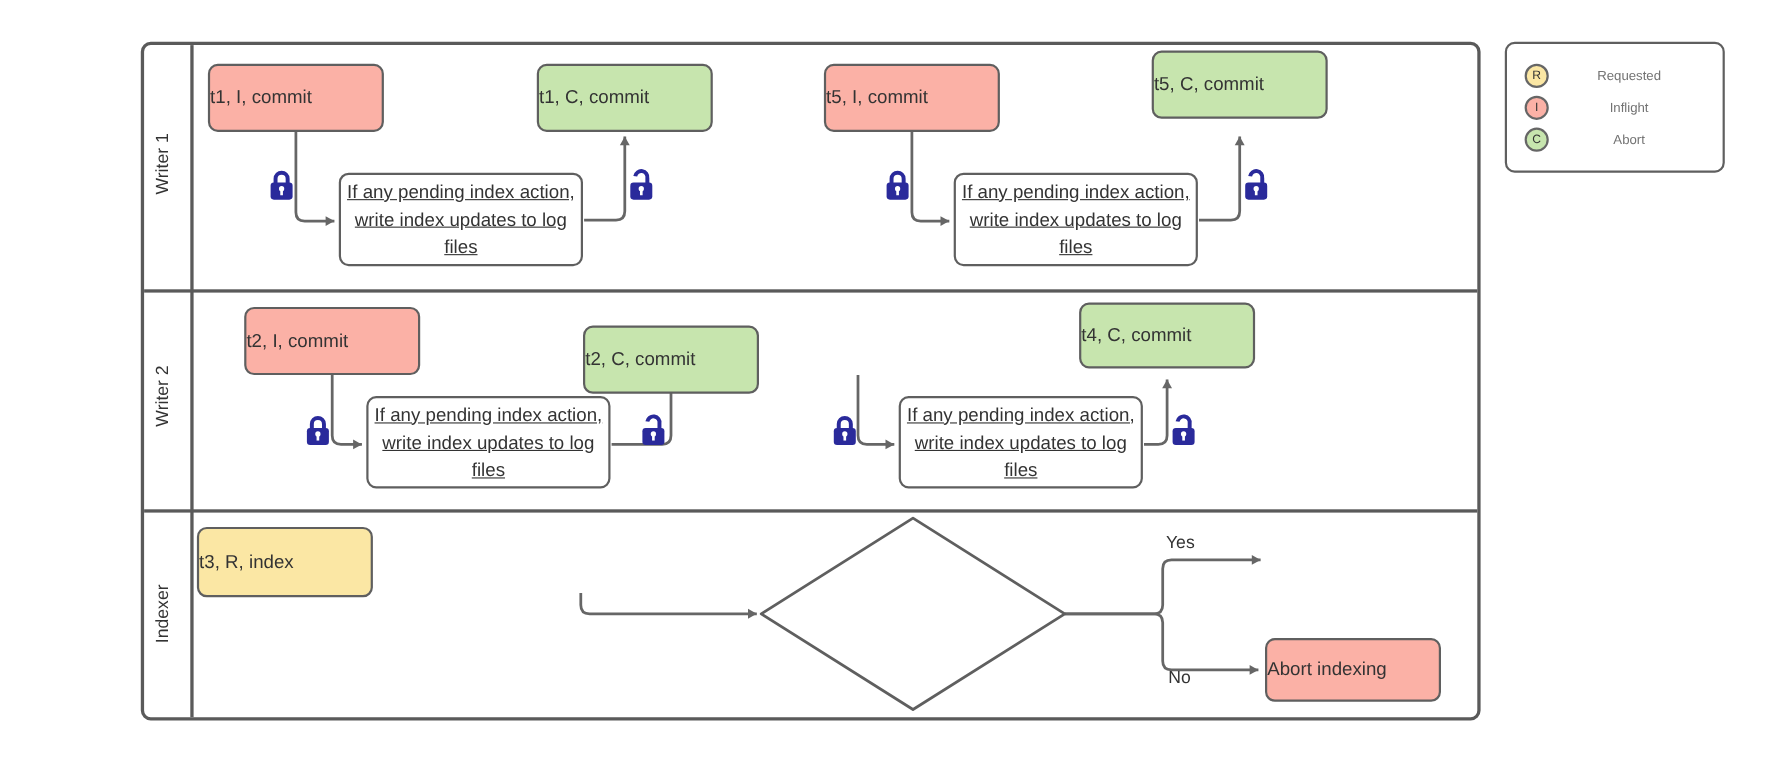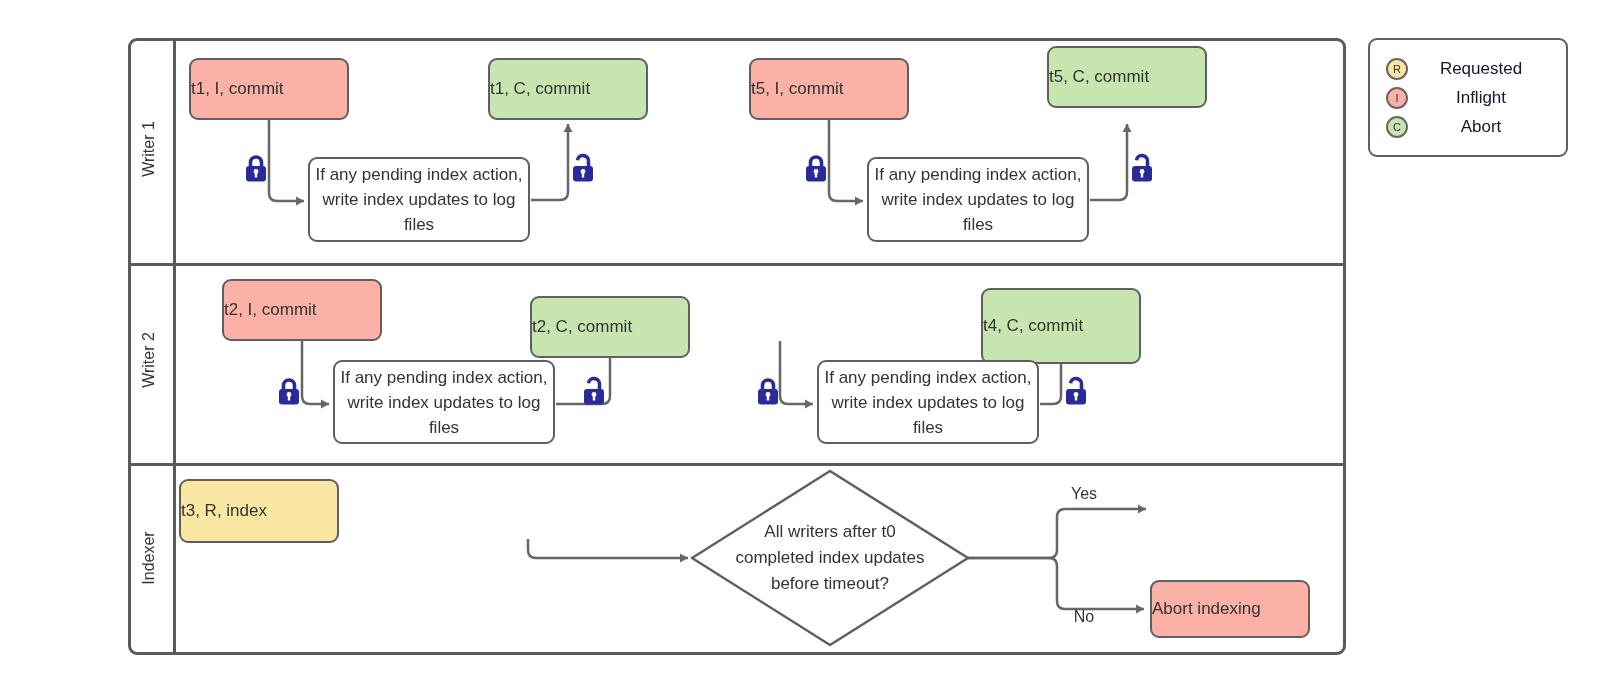--- a/index.html
+++ b/index.html
@@ -19,38 +19,38 @@
   .lane-label span{transform:rotate(-90deg);white-space:nowrap;font-size:16px;color:#333;}
   .overlay{position:absolute;left:0;top:0;width:1609px;height:700px;}
   .node{
     position:absolute;box-sizing:border-box;border:2.5px solid #5f5f5f;border-radius:9px;
     display:flex;align-items:center;justify-content:flex-start;text-align:center;
     font-size:17px;color:#333333;background:#ffffff;
   }
   .fill-inflight{background:#fbb1a6;}
   .fill-commit{background:#c7e5ae;}
   .fill-requested{background:#fbe7a4;}
-  .process{font-size:17px;line-height:25px;padding:0 2px;}
+  .process{font-size:17px;line-height:25px;padding:0 2px;text-decoration:underline;}
   .diamond-text{
     position:absolute;left:725px;top:519px;width:210px;text-align:center;
     font-size:17px;line-height:26px;color:#333;
   }
-  .edge-label{position:absolute;font-size:16px;color:#333;text-align:center;}
+  .edge-label{position:absolute;font-size:16px;color:#333;}
   .lock{position:absolute;width:24px;height:30px;}
   .legend{
     position:absolute;left:1368px;top:38px;width:200px;height:119px;box-sizing:border-box;
     border:2.5px solid #5f5f5f;border-radius:9px;background:#fff;
     display:flex;flex-direction:column;justify-content:center;gap:4px;padding:4px 12px 4px 16px;
   }
   .legend-row{display:flex;align-items:center;height:25px;}
   .legend-dot{
     width:22px;height:22px;border-radius:50%;border:2px solid #666;box-sizing:border-box;
     display:flex;align-items:center;justify-content:center;font-size:11px;color:#333;flex:none;
   }
-  .legend-text{flex:1;text-align:center;font-size:17px;color:#0f172a;}
+  .legend-text{flex:1;text-align:center;font-size:12px;color:#737373;}
 </style>
 </head>
 <body>
 
 <div class="canvas">
 
   <div class="frame">
     <div class="vline"></div>
     <div class="hline" style="top:222px"></div>
     <div class="hline" style="top:422px"></div>
@@ -106,38 +106,37 @@
   <div class="node process" style="left:867px;top:157px;width:222px;height:85px">
       <span>If any pending index action, write index updates to log files</span>
     </div>
 
   <div class="node fill-inflight" style="left:222px;top:279px;width:160px;height:62px">
       <span>t2, I, commit</span>
     </div>
   <div class="node fill-commit" style="left:530px;top:296px;width:160px;height:62px">
       <span>t2, C, commit</span>
     </div>
-  <div class="node fill-commit" style="left:981px;top:288px;width:160px;height:76px">
+  <div class="node fill-commit" style="left:981px;top:275px;width:160px;height:60px">
       <span>t4, C, commit</span>
     </div>
   <div class="node process" style="left:333px;top:360px;width:222px;height:84px">
       <span>If any pending index action, write index updates to log files</span>
     </div>
   <div class="node process" style="left:817px;top:360px;width:222px;height:84px">
       <span>If any pending index action, write index updates to log files</span>
     </div>
 
   <div class="node fill-requested" style="left:179px;top:479px;width:160px;height:64px">
       <span>t3, R, index</span>
     </div>
   <div class="node fill-inflight" style="left:1150px;top:580px;width:160px;height:58px">
       <span>Abort indexing</span>
     </div>
 
-  <div class="diamond-text">All writers after t0 completed index updates before timeout?</div>
   <div class="edge-label" style="left:1060px;top:485px;width:48px">Yes</div>
   <div class="edge-label" style="left:1062px;top:608px;width:44px">No</div>
 
   <svg class="lock" style="left:244px;top:153px" viewBox="0 0 24 30">
       <path d="M6.5,14 V9.5 a5.5,5.5 0 0 1 11,0 V14" fill="none" stroke="#2a2a9b" stroke-width="3.6"></path>
       <rect x="2" y="13" width="20" height="15.5" rx="3" fill="#2a2a9b"></rect>
       <circle cx="12" cy="18.5" r="2.4" fill="#fff"></circle>
       <rect x="10.8" y="19" width="2.4" height="5.5" fill="#fff"></rect>
     </svg>
   <svg class="lock" style="left:571px;top:153px" viewBox="0 0 24 30">

